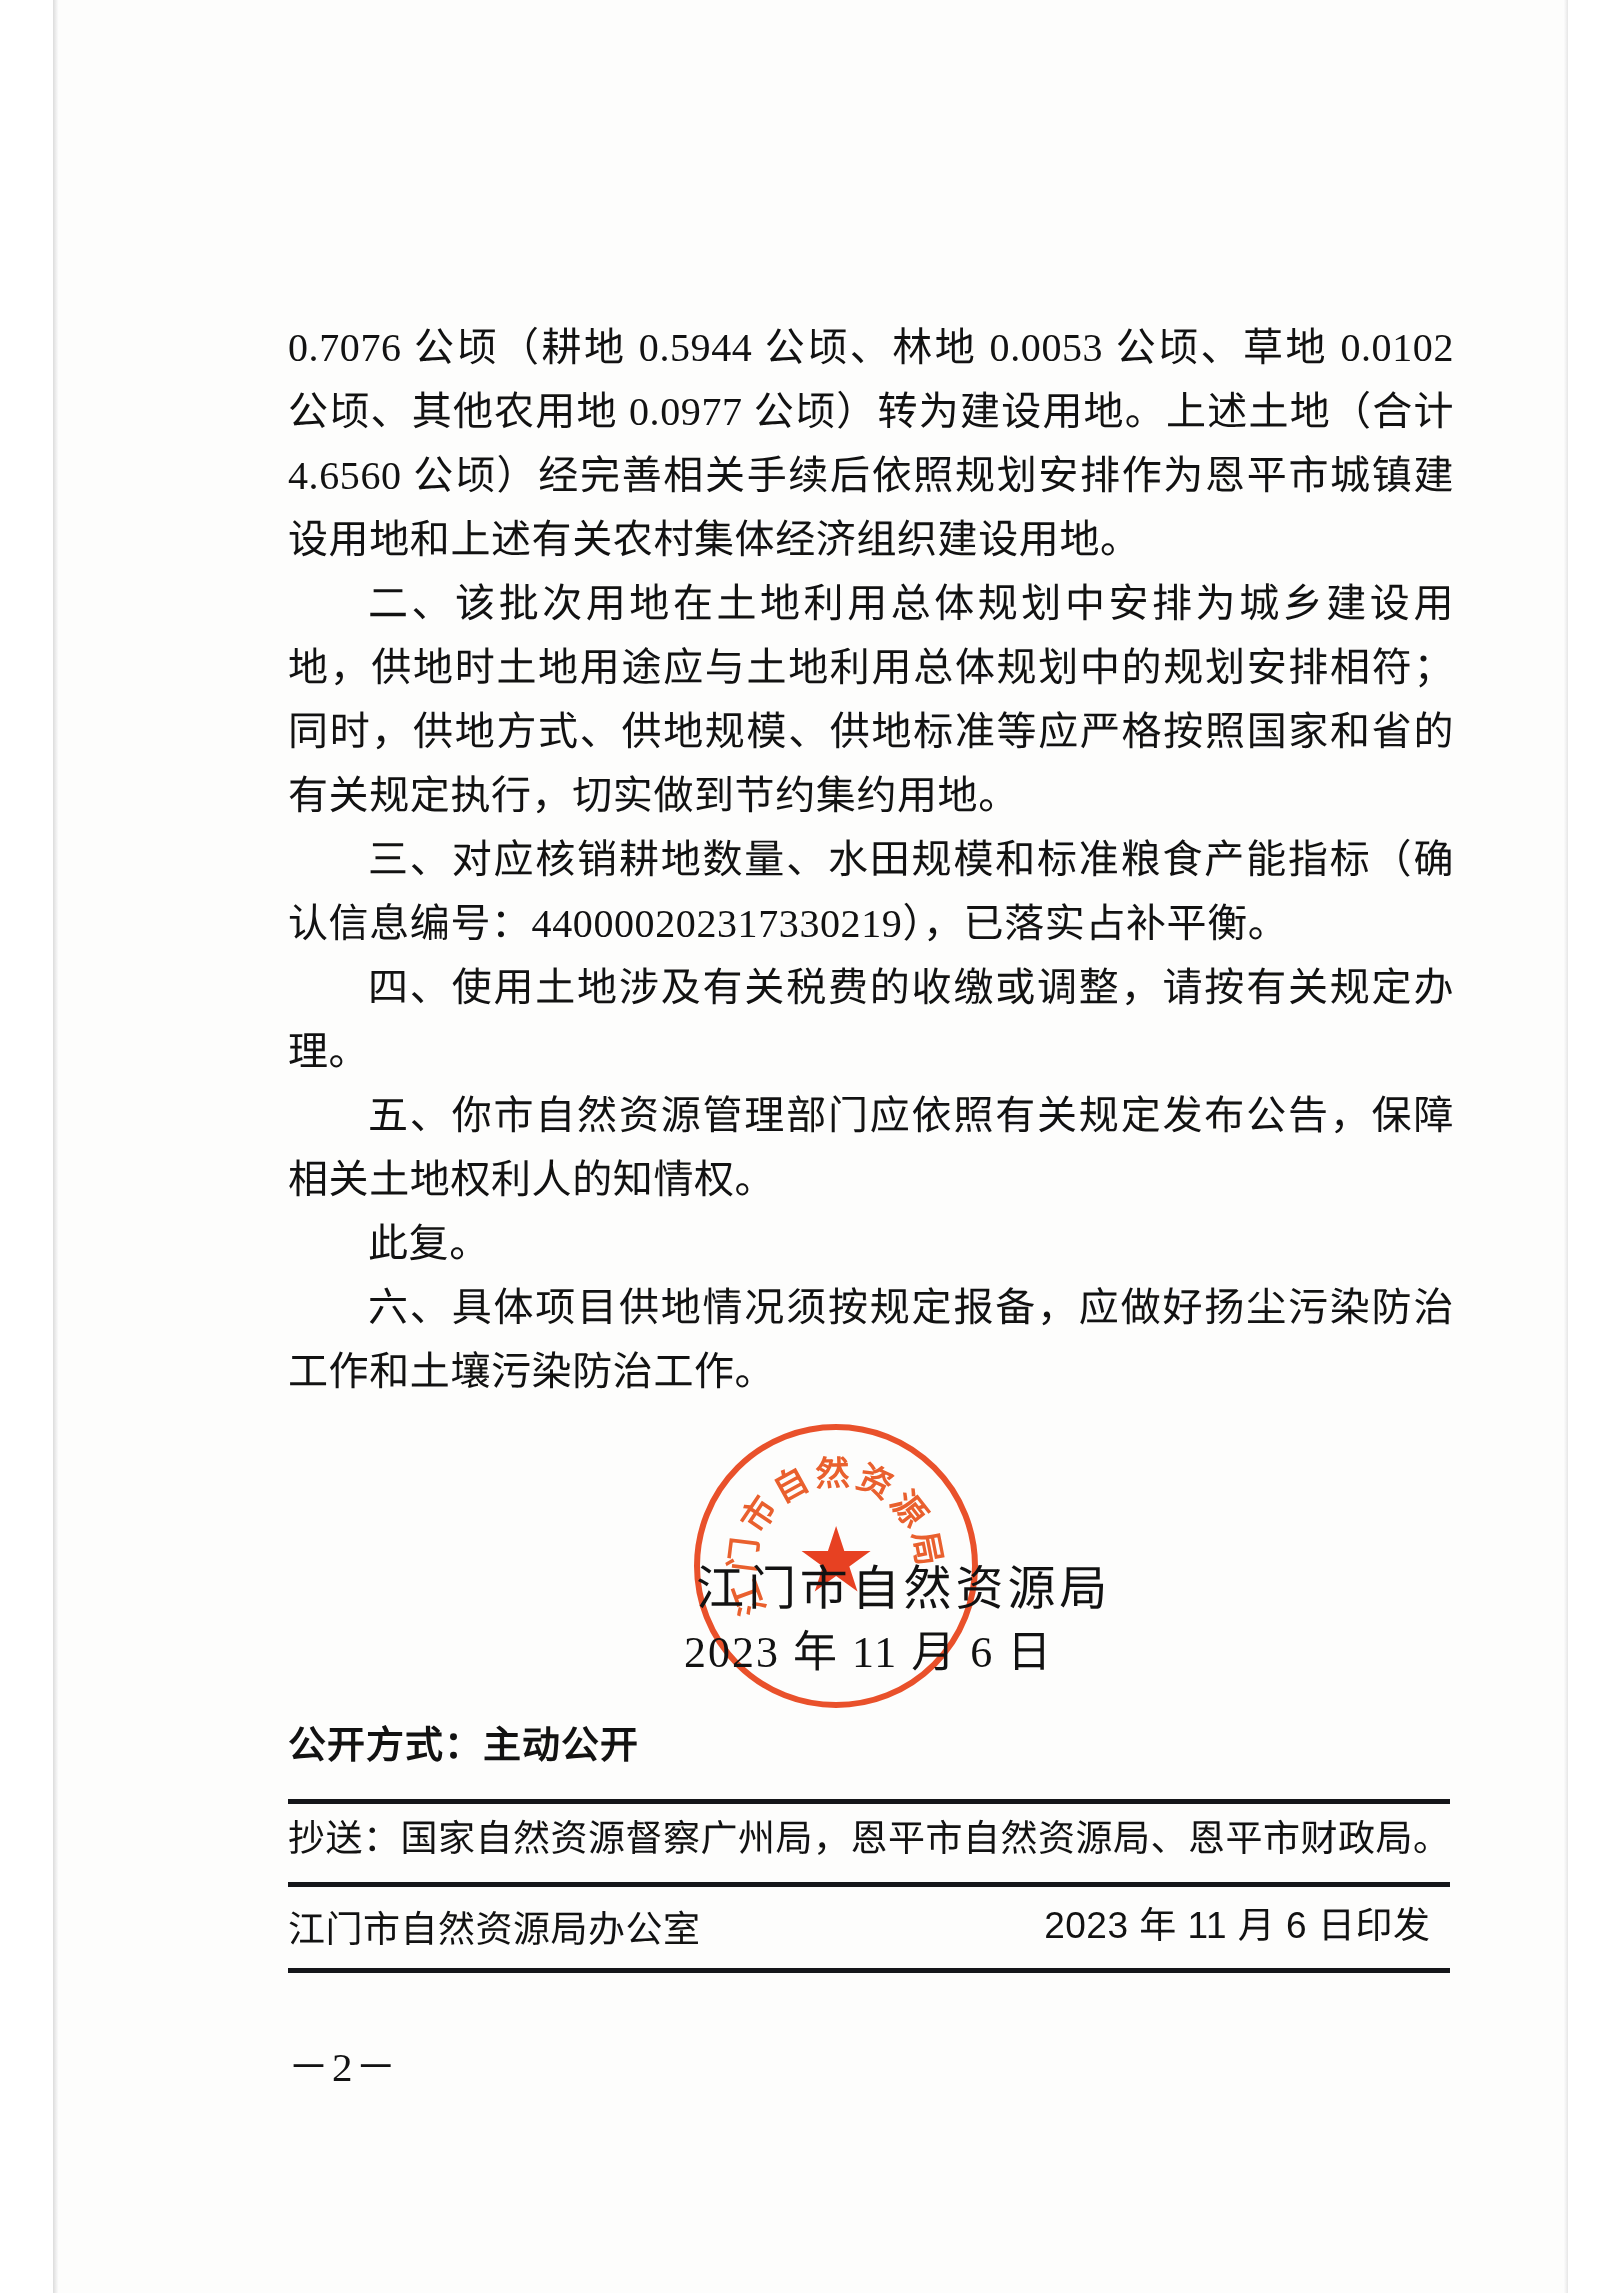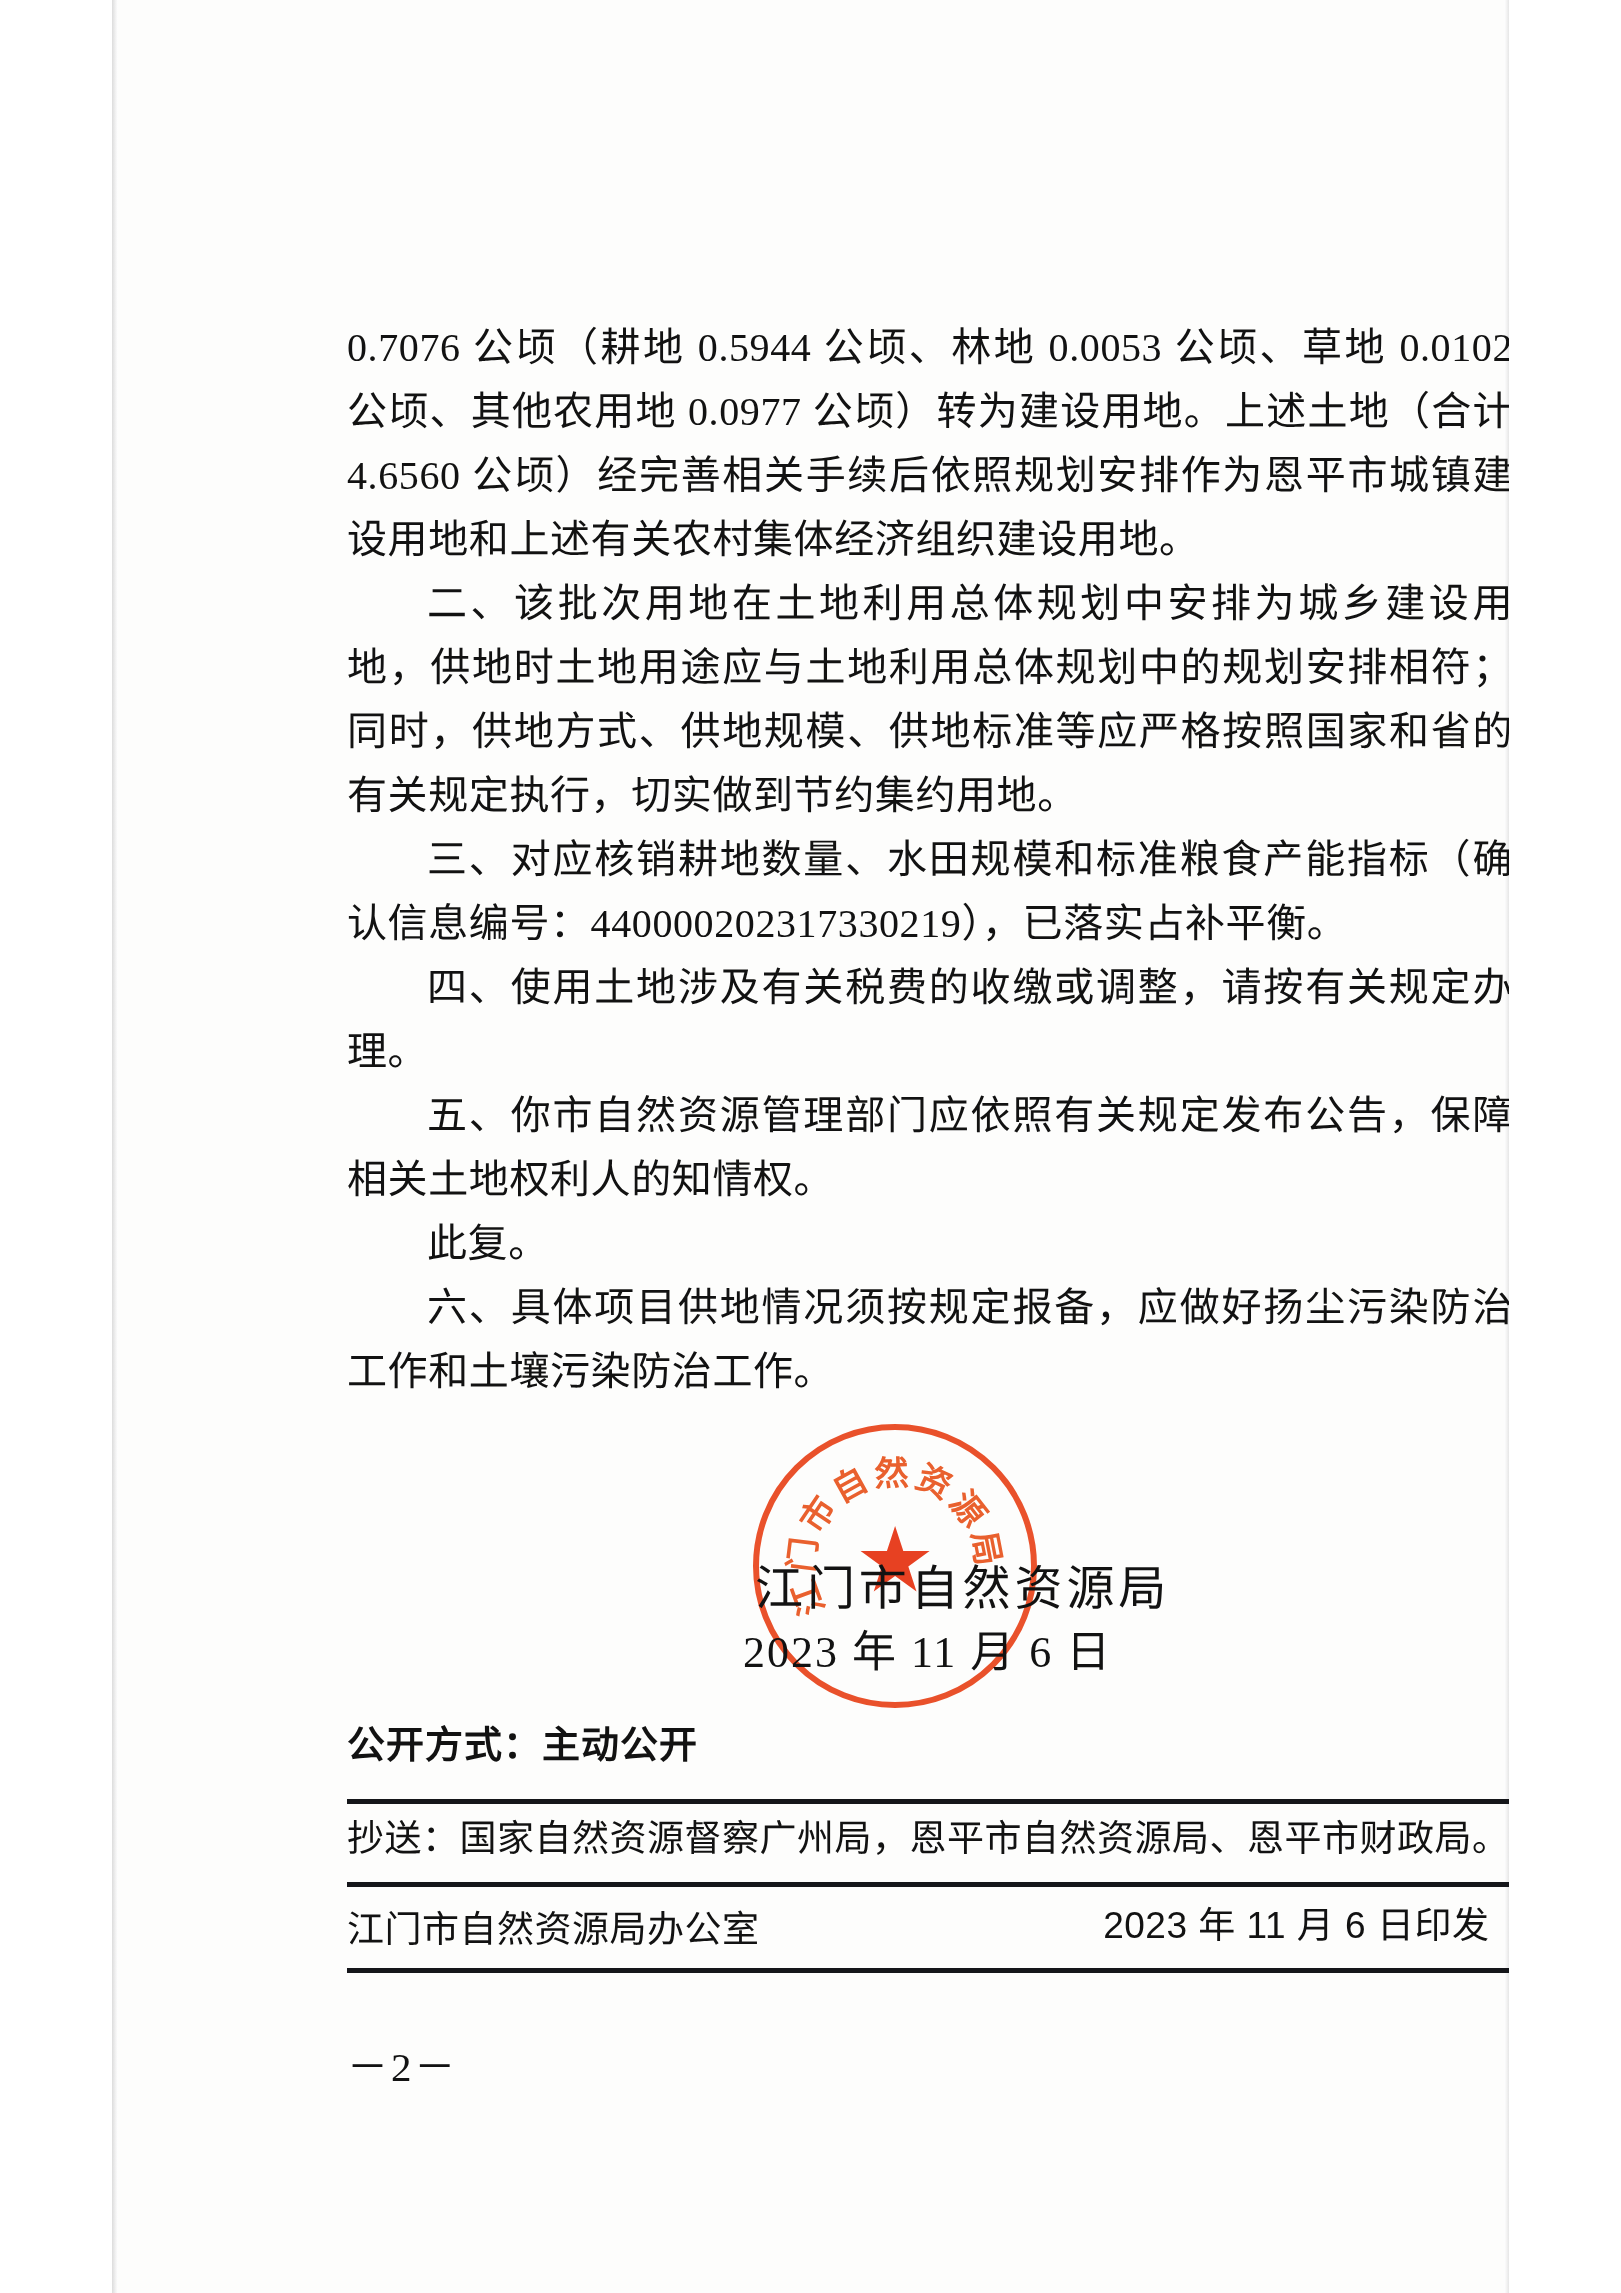--- a/index.html
+++ b/index.html
@@ -4,21 +4,21 @@
 <title>江门市自然资源局 批复 第2页</title>
 <style>
   html, body {
     margin: 0;
     padding: 0;
     background: #ffffff;
   }
 
   .page {
     position: relative;
-    width: 1397px;
+    width: 1515px;
     height: 2294px;
     margin: 0 auto;
     background: #fdfdfc;
     overflow: hidden;
     font-family: "Liberation Serif", "DejaVu Serif", serif;
     color: #121212;
     box-sizing: border-box;
   }
 
   

